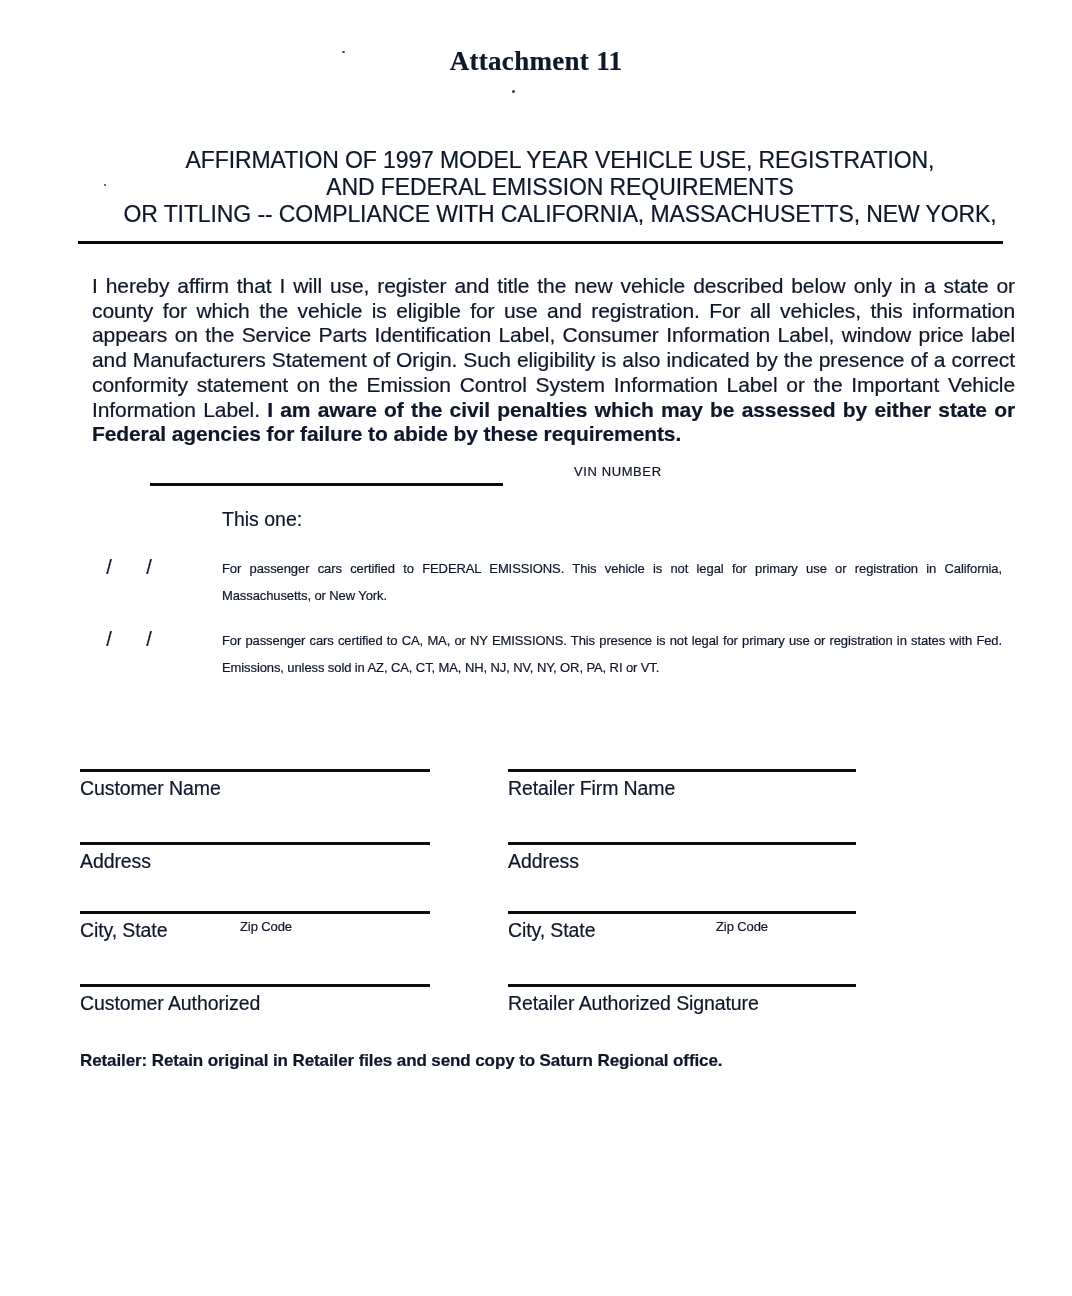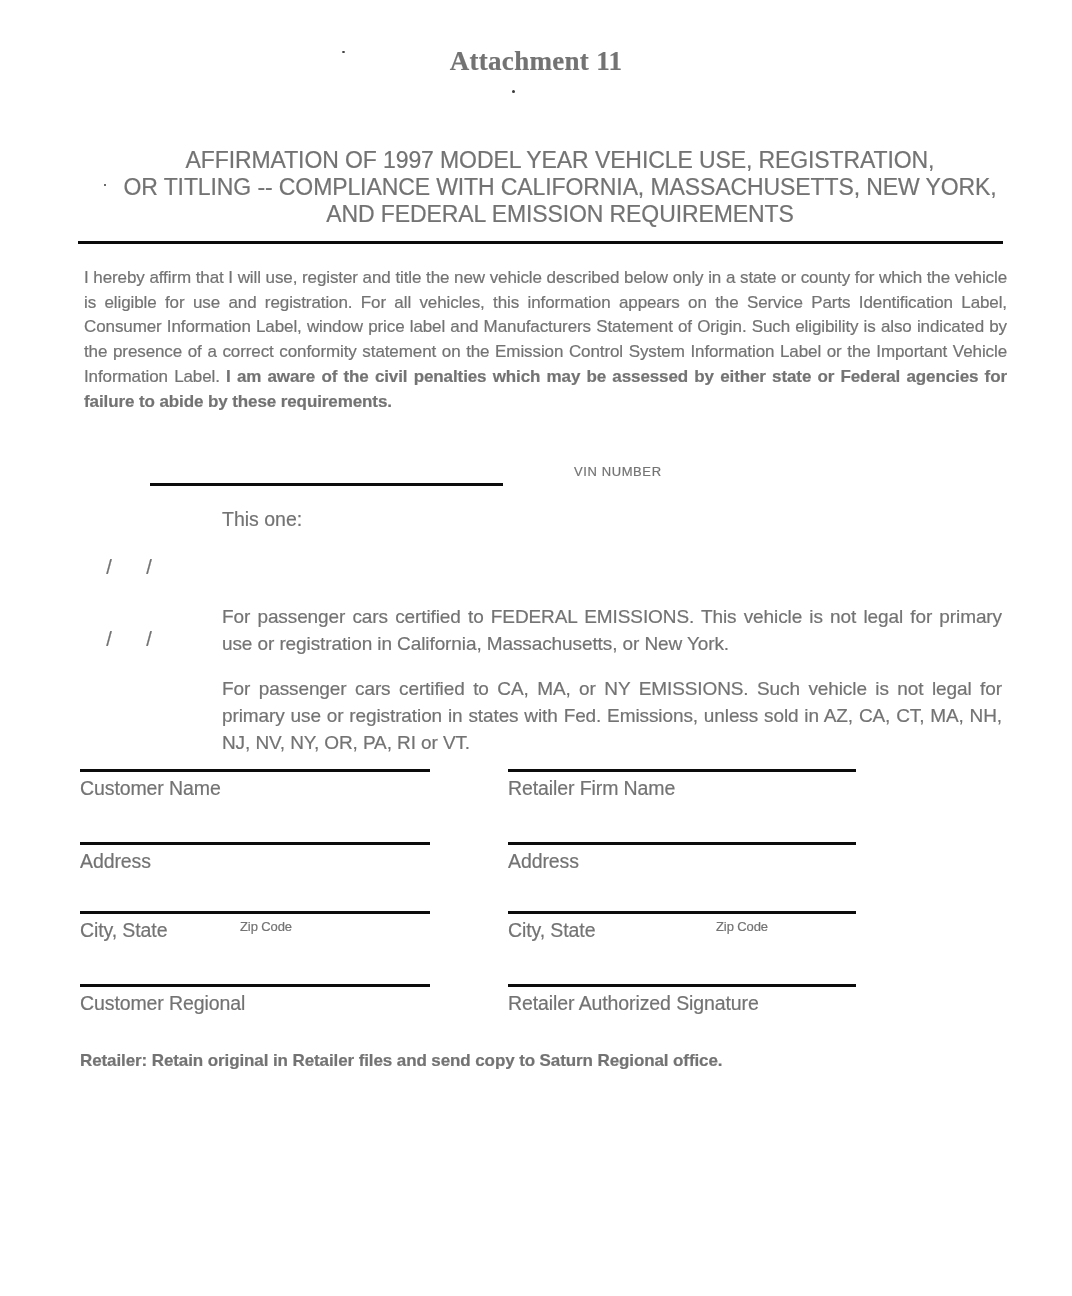--- a/index.html
+++ b/index.html
@@ -2,21 +2,21 @@
 <html><head>
 <meta charset="utf-8">
 <style>
   html, body { margin: 0; padding: 0; background: #ffffff; }
   .page {
     position: relative;
     width: 1072px;
     height: 1296px;
     background: #ffffff;
     font-family: "Liberation Sans", sans-serif;
-    color: #737373;
+    color: #0f172a;
     overflow: hidden;
     -webkit-text-stroke: 0.2px currentColor;
   }
   .title {
     position: absolute;
     left: 0; top: 46px; width: 100%;
     margin: 0;
     text-align: center;
     font-family: "Liberation Serif", serif;
     font-weight: bold;
@@ -34,22 +34,22 @@
   .heading div { white-space: nowrap; padding-left: 48px; }
   .rule {
     position: absolute;
     left: 78px; top: 241px;
     width: 925px; height: 3px;
     background: #0b0b0b;
   }
   .affirm {
     position: absolute;
     left: 80px; top: 262px; width: 923px;
-    margin: 4px;
-    font-size: 17px;
+    margin: 12px;
+    font-size: 21px;
     line-height: 24.7px;
     letter-spacing: -0.1px;
     text-align: justify;
   }
   .affirm b { font-weight: bold; }
   .vin-line {
     position: absolute;
     left: 150px; top: 483px;
     width: 353px; height: 3px;
     background: #0c0c0c;
@@ -67,25 +67,24 @@
   }
   .opt-mark {
     position: absolute;
     font-size: 20px;
     width: 18px;
     text-align: center;
   }
   .opt-text {
     position: absolute;
     left: 222px; width: 780px;
-    font-size: 19px;
+    font-size: 13px;
     line-height: 27px;
     letter-spacing: -0.1px;
     text-align: justify;
-    margin-top: 48px;
   }
   .field { position: absolute; }
   .fline {
     width: 100%; height: 3px;
     background: #0c0c0c;
   }
   .flabel {
     font-size: 19.5px;
     margin-top: 5px;
     letter-spacing: -0.1px;
@@ -117,57 +116,57 @@
 <div class="page">
 
   <div class="speck" style="left:342px;top:51px;width:3px;height:2px;"></div>
   <div class="speck" style="left:512px;top:90px;width:3px;height:3px;"></div>
   <div class="speck" style="left:104px;top:184px;width:2px;height:2px;"></div>
 
   <h1 class="title">Attachment 11</h1>
 
   <div class="heading">
     <div>AFFIRMATION OF 1997 MODEL YEAR VEHICLE USE, REGISTRATION,</div>
+    <div>AND FEDERAL EMISSION REQUIREMENTS</div>
     <div>OR TITLING -- COMPLIANCE WITH CALIFORNIA, MASSACHUSETTS, NEW YORK,</div>
-    <div>AND FEDERAL EMISSION REQUIREMENTS</div>
   </div>
 
   <div class="rule"></div>
 
   <p class="affirm"><span>I hereby affirm that I will use, register and title the new vehicle described below only in a state or county for which the vehicle is eligible for use and registration.  For all vehicles, this information appears on the Service Parts Identification Label, Consumer Information Label, window price label and Manufacturers Statement of Origin.  Such eligibility is also indicated by the presence of a correct conformity statement on the Emission Control System Information Label or the Important Vehicle Information Label.  </span><b>I am aware of the civil penalties which may be assessed by either state or Federal agencies for failure to abide by these requirements.</b></p>
 
   <div class="vin-line"></div>
   <div class="vin-label">VIN NUMBER</div>
 
   <div class="check-one">This one:</div>
 
   <div class="opt-mark" style="left:100px;top:556px;">/</div>
   <div class="opt-mark" style="left:140px;top:556px;">/</div>
   <div class="opt-text" style="top:555px;">For passenger cars certified to FEDERAL EMISSIONS.  This vehicle is not legal for primary use or registration in California, Massachusetts, or New York.</div>
 
   <div class="opt-mark" style="left:100px;top:628px;">/</div>
   <div class="opt-mark" style="left:140px;top:628px;">/</div>
-  <div class="opt-text" style="top:627px;">For passenger cars certified to CA, MA, or NY EMISSIONS.  Such vehicle is not legal for primary use or registration in states with Fed. Emissions, unless sold in AZ, CA, CT, MA, NH, NJ, NV, NY, OR, PA, RI or VT.</div>
+  <div class="opt-text" style="top:627px;">For passenger cars certified to CA, MA, or NY EMISSIONS.  This presence is not legal for primary use or registration in states with Fed. Emissions, unless sold in AZ, CA, CT, MA, NH, NJ, NV, NY, OR, PA, RI or VT.</div>
 
   <div class="field" style="left:80px;top:769px;width:350px;">
     <div class="fline"></div>
     <div class="flabel">Customer Name</div>
   </div>
   <div class="field" style="left:80px;top:842px;width:350px;">
     <div class="fline"></div>
     <div class="flabel">Address</div>
   </div>
   <div class="field" style="left:80px;top:911px;width:350px;">
     <div class="fline"></div>
     <div class="flabel">City, State</div>
     <div class="flabel2" style="left:160px;">Zip Code</div>
   </div>
   <div class="field" style="left:80px;top:984px;width:350px;">
     <div class="fline"></div>
-    <div class="flabel">Customer Regional</div>
+    <div class="flabel">Customer Authorized</div>
   </div>
 
   <div class="field" style="left:508px;top:769px;width:348px;">
     <div class="fline"></div>
     <div class="flabel">Retailer Firm Name</div>
   </div>
   <div class="field" style="left:508px;top:842px;width:348px;">
     <div class="fline"></div>
     <div class="flabel">Address</div>
   </div>

